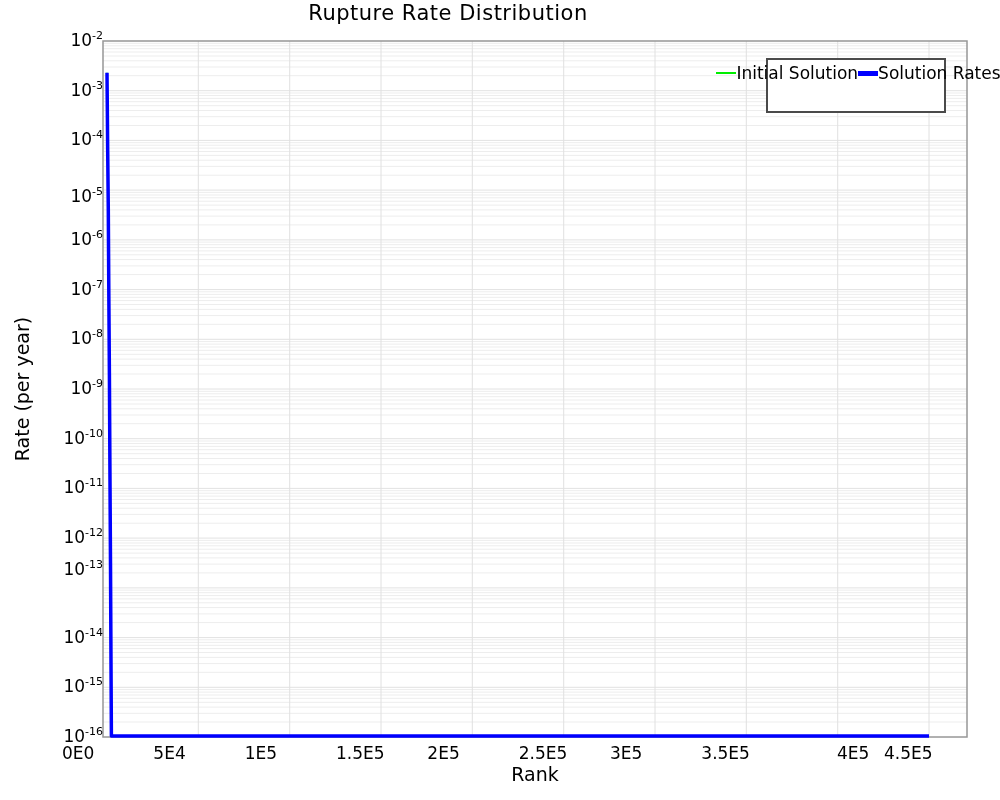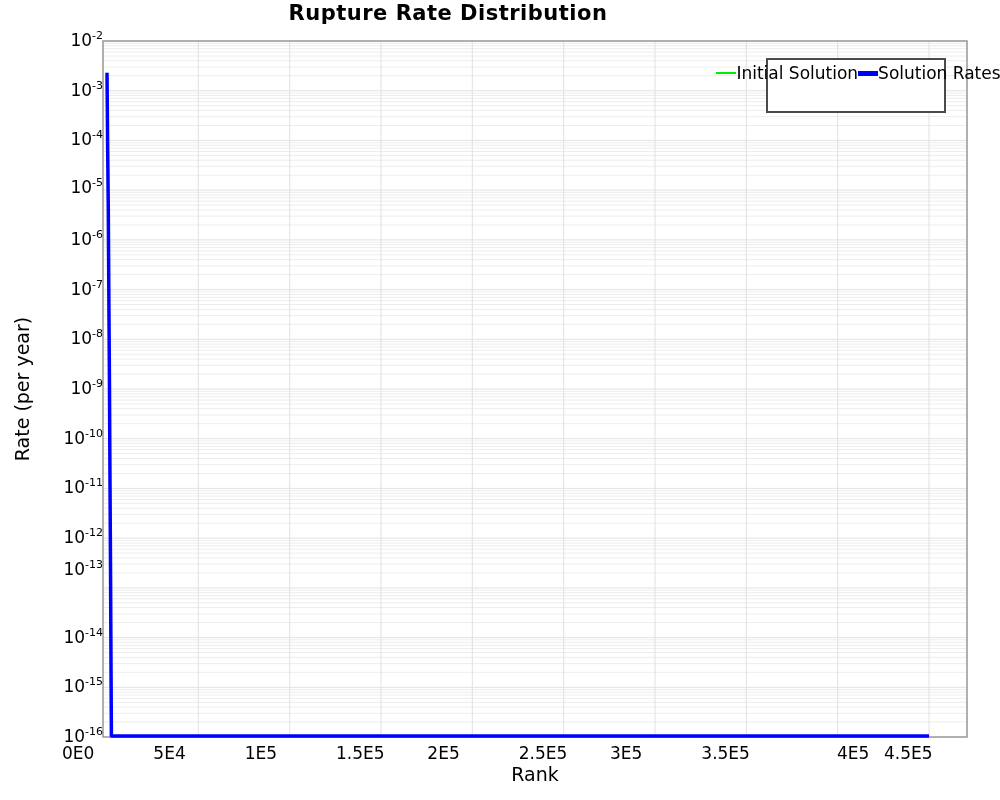--- a/index.html
+++ b/index.html
@@ -1,19 +1,19 @@
 <!DOCTYPE html>
 <html><head>
 <meta charset="utf-8">
 <style>
   html,body{margin:0;padding:0;background:#ffffff;}
   #stage{position:relative;width:1000px;height:800px;background:#ffffff;overflow:hidden;
          font-family:"DejaVu Sans","Liberation Sans",sans-serif;color:#000;}
   #chart-title{position:absolute;top:1px;left:0;width:896px;text-align:center;
-         font-size:21px;font-weight:bold;letter-spacing:0.5px;}
+         font-size:21px;font-weight:normal;letter-spacing:0.5px;}
   #plot{position:absolute;left:0;top:0;}
   .ytick{position:absolute;right:897px;font-size:17px;white-space:nowrap;text-align:right;}
   .ytick sup{font-size:11px;}
   .xtick{position:absolute;width:90px;text-align:left;top:743px;font-size:17px;white-space:nowrap;}
   #ylabel{position:absolute;top:389px;left:22px;transform:translate(-50%,-50%) rotate(-90deg);
          font-size:19px;white-space:nowrap;}
   #xlabel{position:absolute;top:763px;left:535px;transform:translateX(-50%);font-size:19px;}
   #legend{position:absolute;left:766px;top:58px;width:180px;height:55px;background:#ffffff;
          border:2px solid #4a4a4a;box-sizing:border-box;display:flex;flex-direction:row;
          justify-content:center;padding-left:5px;}
@@ -166,21 +166,21 @@
       <line x1="929.0" x2="929.0" y1="41" y2="737" stroke="#e0e0e0" stroke-width="1"></line>
       <rect x="103" y="41" width="864" height="696" fill="none" stroke="#979797" stroke-width="1.5"></rect>
       <polyline points="107.0,72.7 107.3,105.7 107.7,151.5 108.3,209.9 108.8,289.6 109.4,374.0 109.9,464.7 110.5,564.1 111.0,663.6 111.4,736.0 929.0,736.0" fill="none" stroke="#00ee00" stroke-width="1.5" stroke-linejoin="round"></polyline>
       <polyline points="107.0,72.7 107.3,105.7 107.7,151.5 108.3,209.9 108.8,289.6 109.4,374.0 109.9,464.7 110.5,564.1 111.0,663.6 111.4,736.0 929.0,736.0" fill="none" stroke="#0000ff" stroke-width="3.5" stroke-linejoin="round"></polyline>
     </svg>
 
   <div id="yticks">
       <div class="ytick" style="top: 29px;">10<sup>-2</sup></div>
       <div class="ytick" style="top: 78.7143px;">10<sup>-3</sup></div>
       <div class="ytick" style="top: 128.429px;">10<sup>-4</sup></div>
-      <div class="ytick" style="top: 176px;">10<sup>-5</sup></div>
+      <div class="ytick" style="top: 185px;">10<sup>-5</sup></div>
       <div class="ytick" style="top: 227.857px;">10<sup>-6</sup></div>
       <div class="ytick" style="top: 277.571px;">10<sup>-7</sup></div>
       <div class="ytick" style="top: 327.286px;">10<sup>-8</sup></div>
       <div class="ytick" style="top: 377px;">10<sup>-9</sup></div>
       <div class="ytick" style="top: 426.714px; text-align: center;">10<sup>-10</sup></div>
       <div class="ytick" style="top: 476.429px;">10<sup>-11</sup></div>
       <div class="ytick" style="top: 526.143px;">10<sup>-12</sup></div>
       <div class="ytick" style="top: 558px;">10<sup>-13</sup></div>
       <div class="ytick" style="top: 625.571px;">10<sup>-14</sup></div>
       <div class="ytick" style="top: 675.286px;">10<sup>-15</sup></div>

